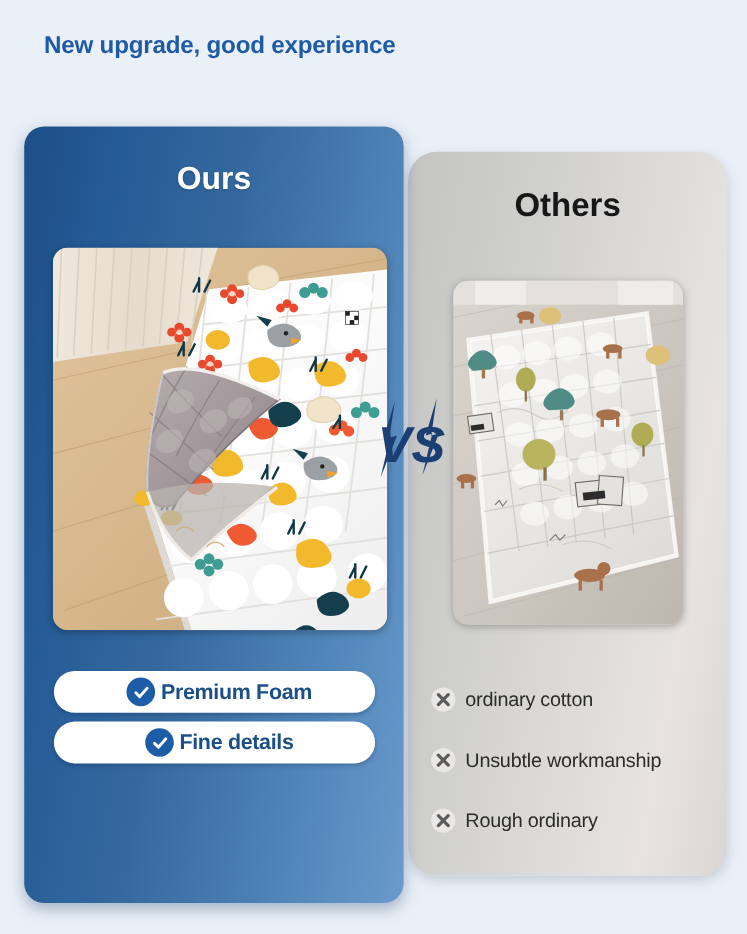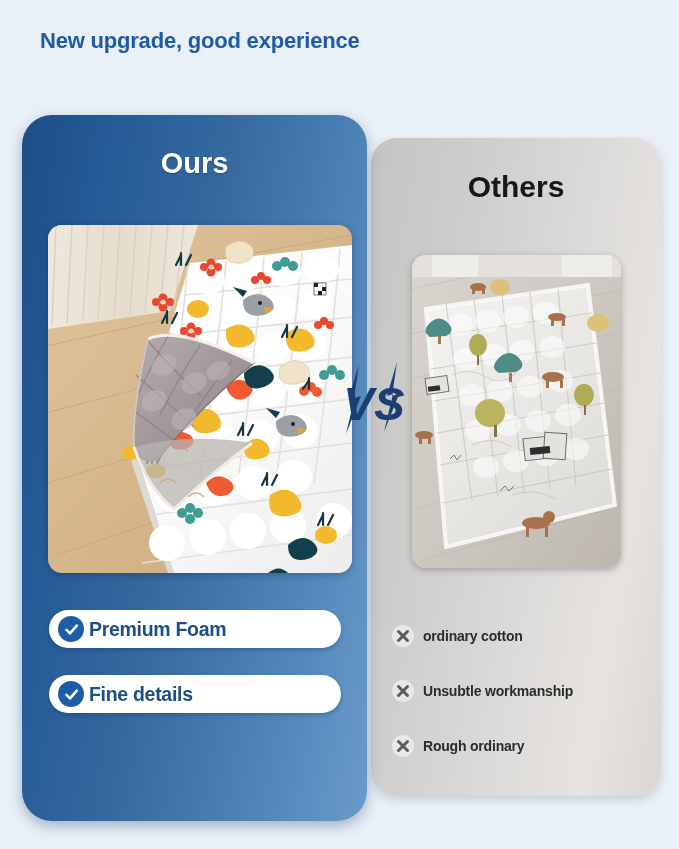--- a/index.html
+++ b/index.html
@@ -38,21 +38,21 @@
     border-radius: 26px;
     background: linear-gradient(100deg, #c4c4c3 0%, #cececd 28%, #dedcda 60%, #e6e3e0 80%, #d9d6d3 100%);
     box-shadow: 0 4px 10px rgba(80,90,105,0.22);
   }
   .panel-ours {
     position: absolute;
     left: 22px;
     top: 115px;
     width: 345px;
     height: 706px;
-    border-radius: 30px;
+    border-radius: 18px;
     background: linear-gradient(100deg, #1d4e87 0%, #245a96 18%, #35699f 45%, #5287bb 78%, #6b9acb 100%);
     box-shadow: 0 5px 14px rgba(30,60,100,0.35);
   }
 
   .panel-heading {
     position: absolute;
     width: 100%;
     text-align: center;
     font-weight: bold;
   }
@@ -101,24 +101,25 @@
   .vs-badge svg { display:block; width:100%; height:100%; }
 
   
   .pill-list { position: absolute; left: 27px; top: 495px; width: 292px; }
   .pill {
     display: flex;
     align-items: center;
     background: #ffffff;
     border-radius: 22px;
     height: 38px;
-    margin-bottom: 27px;
+    margin-bottom: 8px;
     padding-left: 9px;
     box-shadow: 0 2px 4px rgba(10,40,80,0.30);
     box-sizing: border-box;
+    justify-content: center;
   }
   .pill-check {
     width: 26px; height: 26px;
     flex: 0 0 26px;
     border-radius: 50%;
     background: #1d5da8;
     display: flex;
     align-items: center;
     justify-content: center;
     margin-right: 5px;
@@ -145,22 +146,22 @@
     flex: 0 0 22px;
     border-radius: 50%;
     background: #e9e8e6;
     display: flex;
     align-items: center;
     justify-content: center;
     margin-right: 9px;
   }
   .con-x svg { width: 14px; height: 14px; display:block; }
   .con-label {
-    font-size: 14px;
-    font-weight: bold;
+    font-size: 18px;
+    font-weight: normal;
     color: #2b2b2b;
     white-space: nowrap;
     letter-spacing: -0.2px;
   }
 </style>
 </head>
 <body>
 
 <div class="page-title">New upgrade, good experience</div>
 

